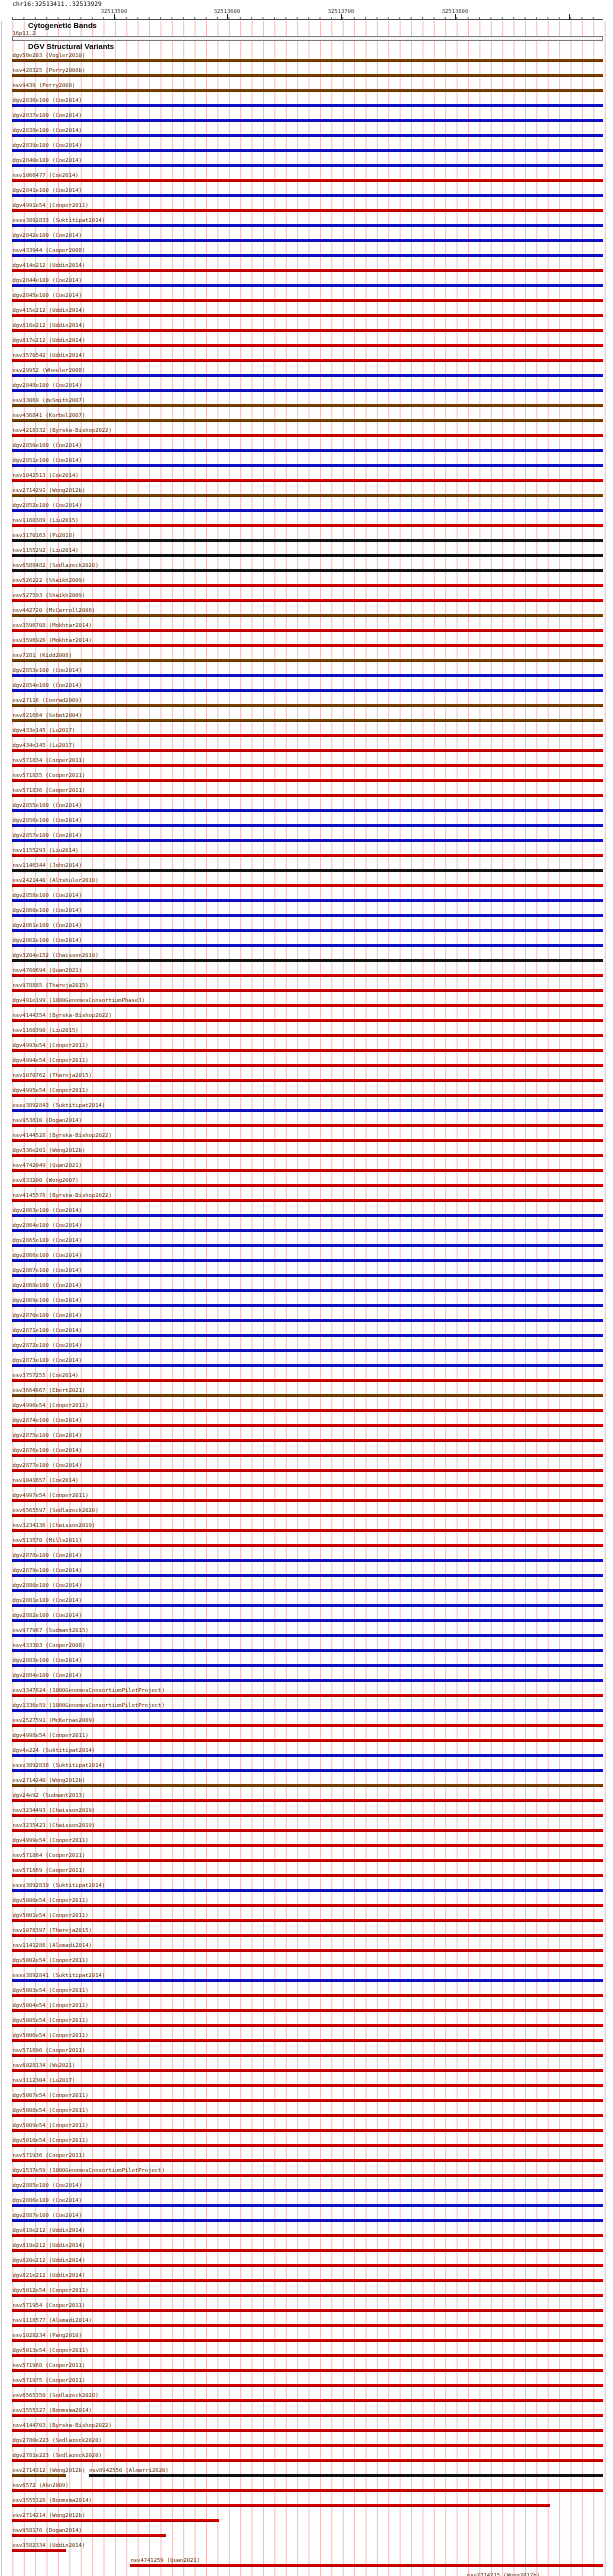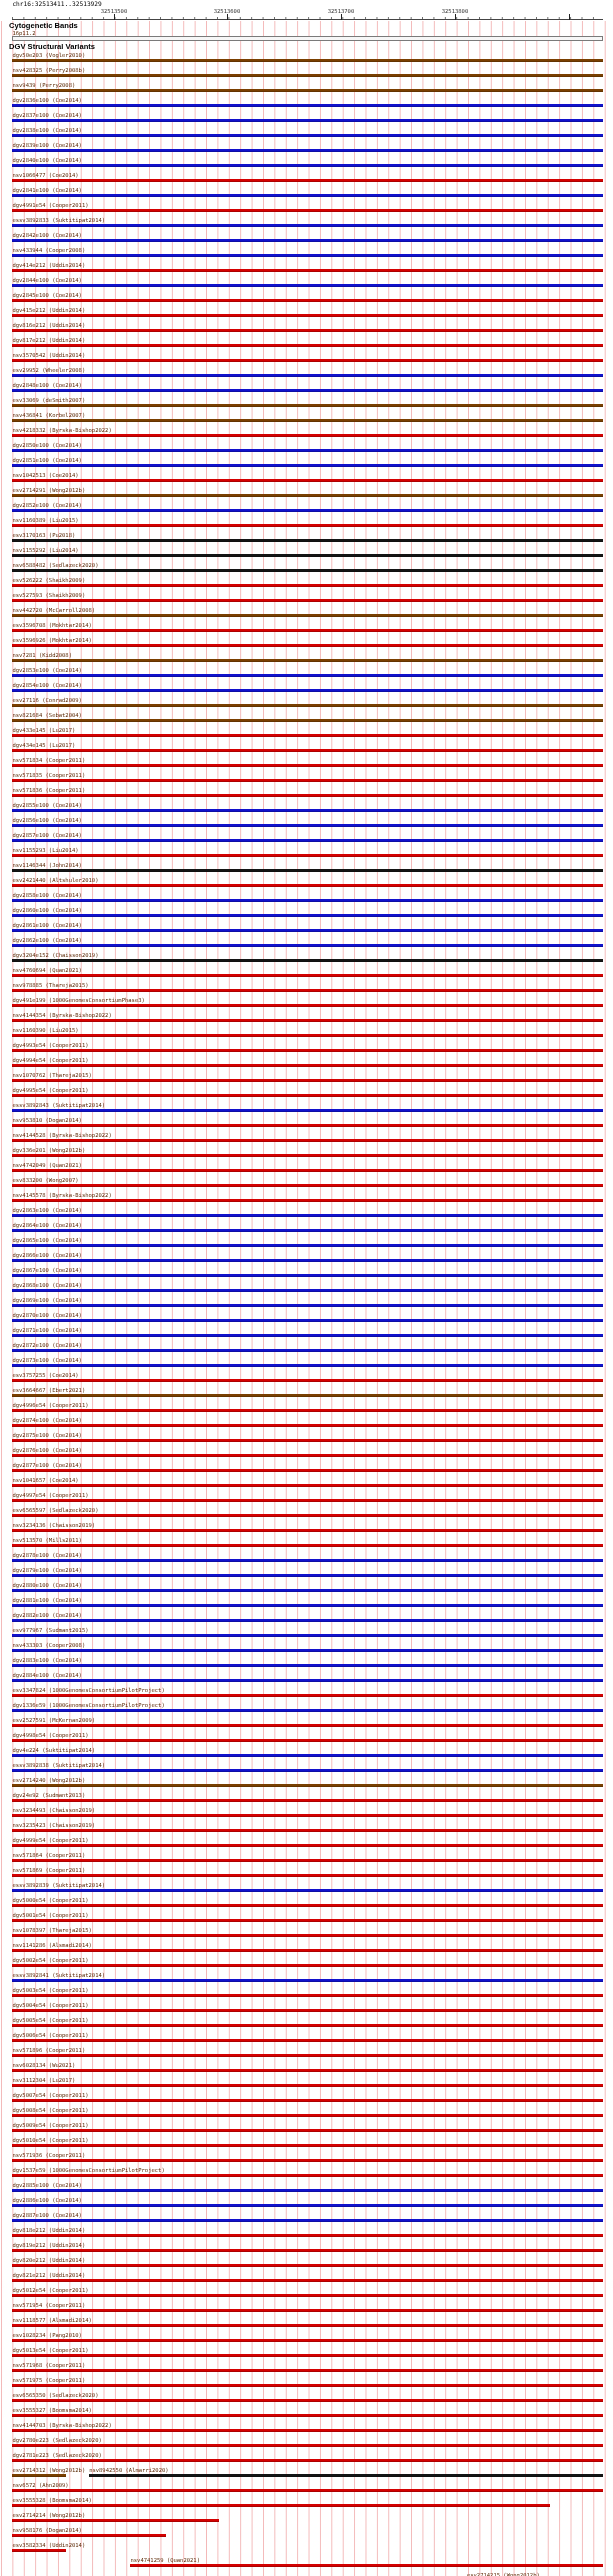--- a/index.html
+++ b/index.html
@@ -10,21 +10,21 @@
   .ruler{position:relative;height:12.4px;}
   .ruler-baseline{position:absolute;left:12.4px;right:10.3px;bottom:0.7px;border-top:0.7px solid #444;}
   .minor-ticks{position:absolute;left:12.4px;right:10.3px;bottom:1.4px;height:2.8px;
     background-image:linear-gradient(to right,#666 0.7px,transparent 0.7px);background-size:11.4px 100%;}
   .major-tick{position:absolute;bottom:0.7px;width:0.7px;height:6.2px;background:#222;}
   .tick-label{position:absolute;top:0;transform:translateX(-50%);font:5.5px/6.2px "DejaVu Sans Mono",monospace;color:#333;white-space:nowrap;}
   
   .content{position:relative;
     background-image:linear-gradient(to right,var(--grid,#f3b8b8) 0.7px,transparent 0.7px);
     background-size:11.4px 100%;background-position:1px 0;}
-  .section-title{height:9px;padding-left:9px;font:bold 7.6px/9px "Liberation Sans",sans-serif;color:#000;white-space:nowrap;}
+  .section-title{height:9px;padding-left:2px;font:bold 7.6px/9px "Liberation Sans",sans-serif;color:#000;white-space:nowrap;margin-left:26px;}
   .cyto-row{position:relative;height:12.4px;margin:0 10.3px 0 12.4px;}
   .cyto-label{position:absolute;left:0;top:0;font:5.5px/6.2px "DejaVu Sans Mono",monospace;color:var(--label,#5c2b07);white-space:nowrap;}
   .cyto-band{position:absolute;left:0;right:0;top:6.2px;height:4.8px;background:#f7f7f7;border:0.7px solid #7a7a7a;box-sizing:border-box;}
   
   #variant-rows{position:relative;margin:0 10.3px 0 12.4px;}
   .vrow{position:relative;height:15px;}
   .vlabel{position:absolute;top:0.7px;font:5.5px/6.2px "DejaVu Sans Mono",monospace;color:var(--label,#5c2b07);white-space:nowrap;}
   .vbar{position:absolute;top:7.6px;height:3.4px;box-shadow:inset 0 -0.7px rgba(0,0,0,.25);}
 </style>
 </head>

